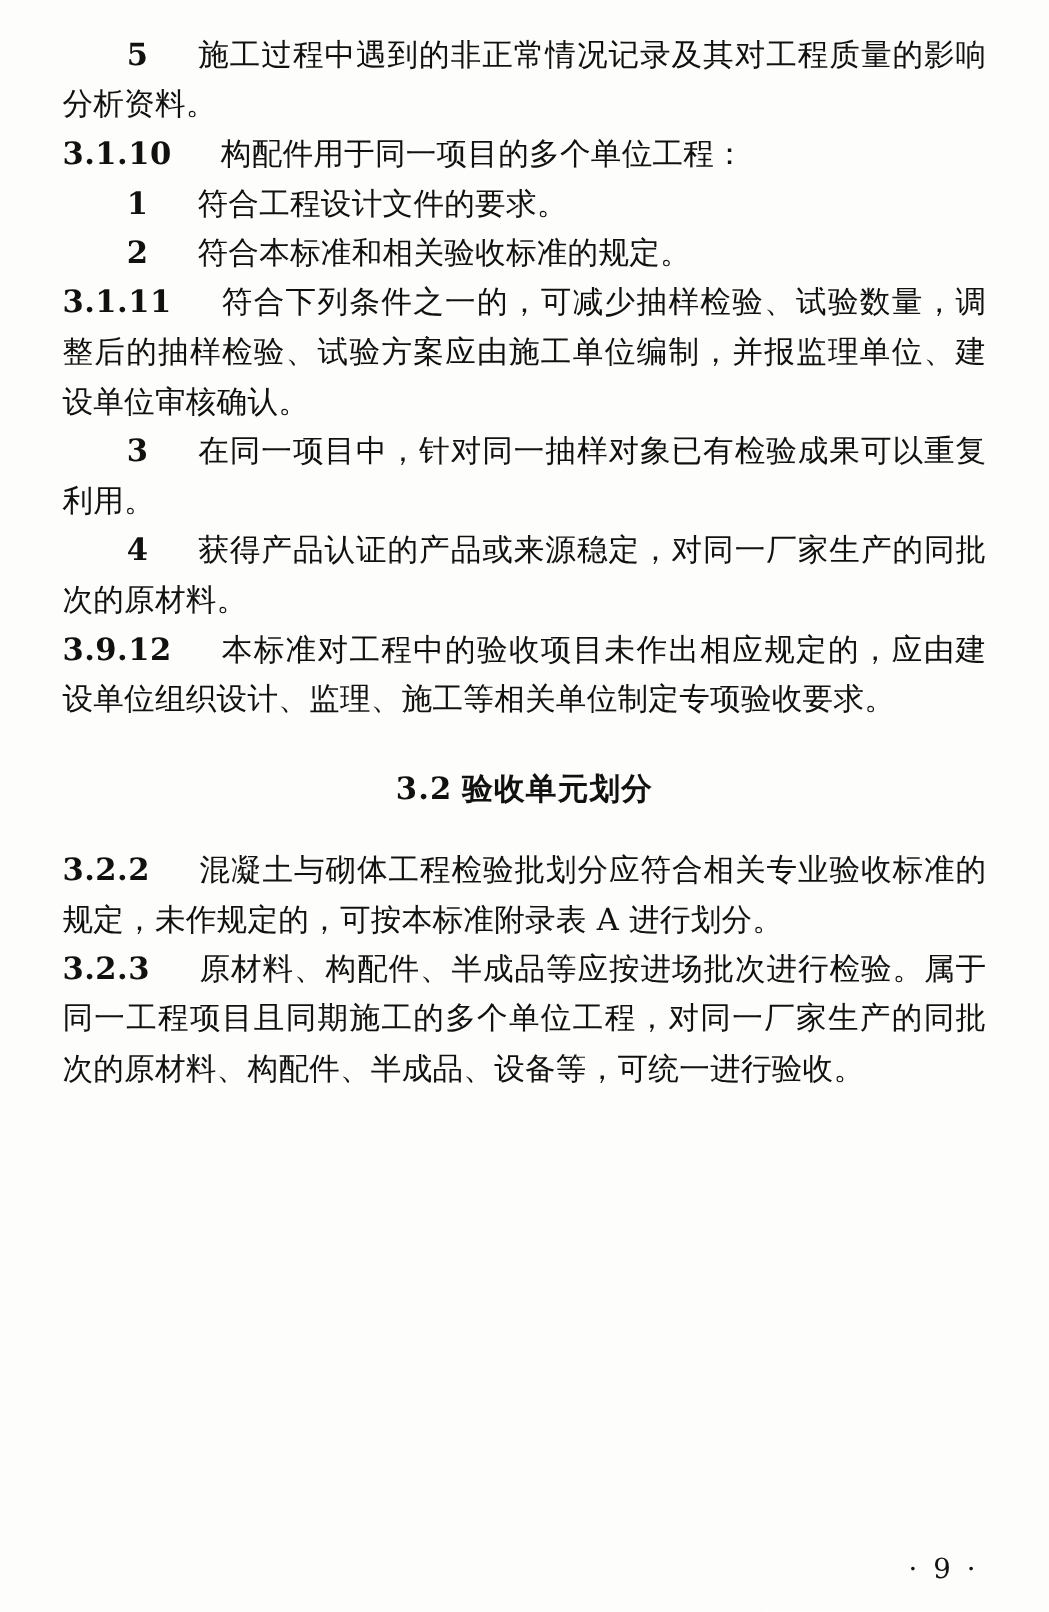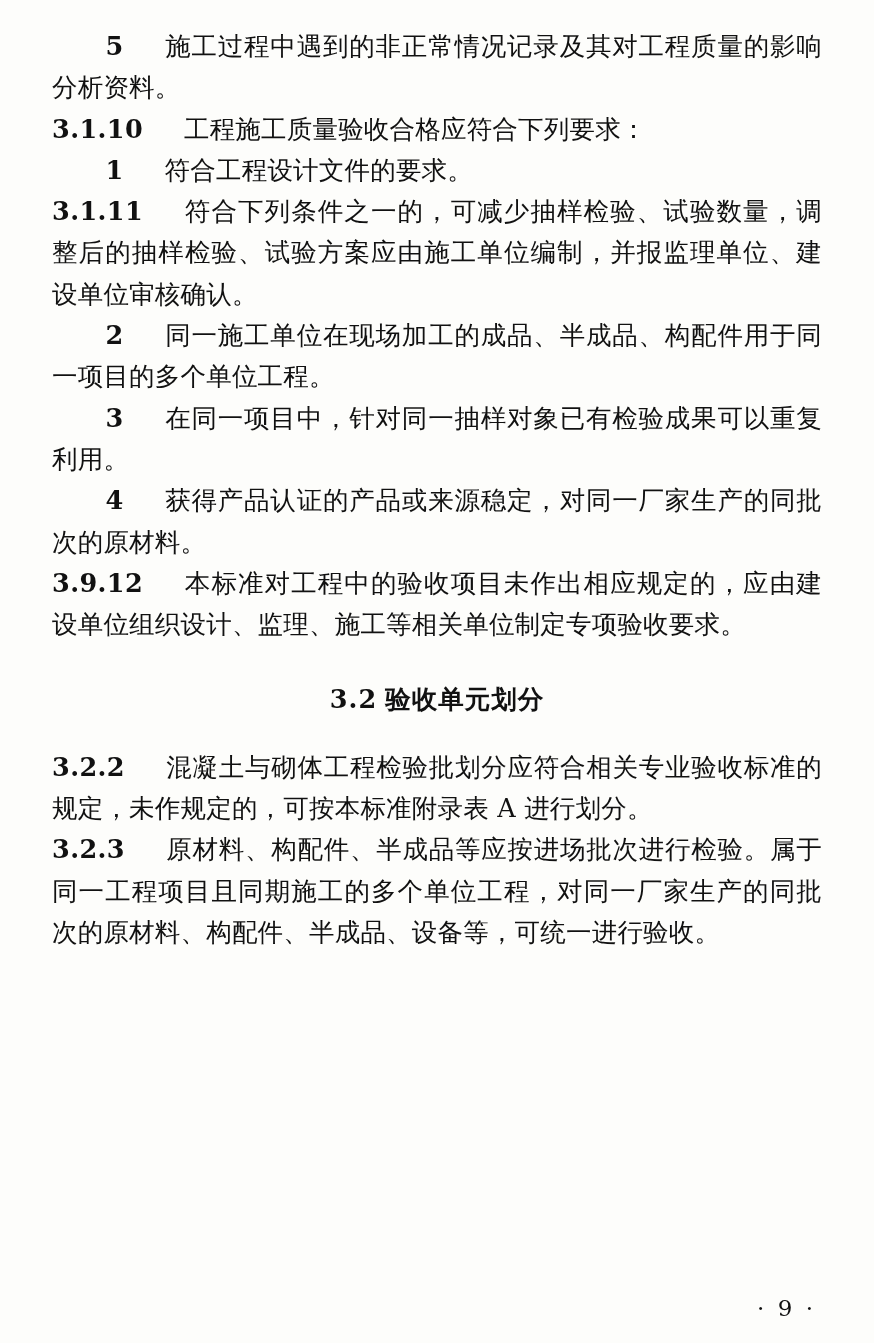--- a/index.html
+++ b/index.html
@@ -61,29 +61,29 @@
 </style>
 </head>
 <body>
 
 <div class="page">
   <div class="content">
 
     <p class="para p-indent"><span class="num">5</span><span class="nbsp-wide2"></span><span>施工过程中遇到的非正常情况记录及其对工程质量的影响分析资料。</span></p>
 
 
-    <p class="para"><span class="clause-num">3.1.10</span><span class="nbsp-wide2"></span><span>工程施工质量验收合格应符合下列要求：</span></p>
+    <p class="para"><span class="clause-num">3.1.10</span><span class="nbsp-wide2"></span><span>构配件用于同一项目的多个单位工程：</span></p>
 
     <p class="para p-indent"><span class="num">1</span><span class="nbsp-wide2"></span><span>符合工程设计文件的要求。</span></p>
 
+    <p class="para p-indent"><span class="num">2</span><span class="nbsp-wide2"></span><span>符合本标准和相关验收标准的规定。</span></p>
 
     <p class="para"><span class="clause-num">3.1.11</span><span class="nbsp-wide2"></span><span>符合下列条件之一的，可减少抽样检验、试验数量，调整后的抽样检验、试验方案应由施工单位编制，并报监理单位、建设单位审核确认。</span></p>
 
 
-    <p class="para p-indent"><span class="num">2</span><span class="nbsp-wide2"></span><span>同一施工单位在现场加工的成品、半成品、构配件用于同一项目的多个单位工程。</span></p>
 
     <p class="para p-indent"><span class="num">3</span><span class="nbsp-wide2"></span><span>在同一项目中，针对同一抽样对象已有检验成果可以重复利用。</span></p>
 
     <p class="para p-indent"><span class="num">4</span><span class="nbsp-wide2"></span><span>获得产品认证的产品或来源稳定，对同一厂家生产的同批次的原材料。</span></p>
 
     <p class="para"><span class="clause-num">3.9.12</span><span class="nbsp-wide2"></span><span>本标准对工程中的验收项目未作出相应规定的，应由建设单位组织设计、监理、施工等相关单位制定专项验收要求。</span></p>
 
     <div class="sect-head"><span class="sect-no">3.2</span><span>验收单元划分</span></div>
 
 

